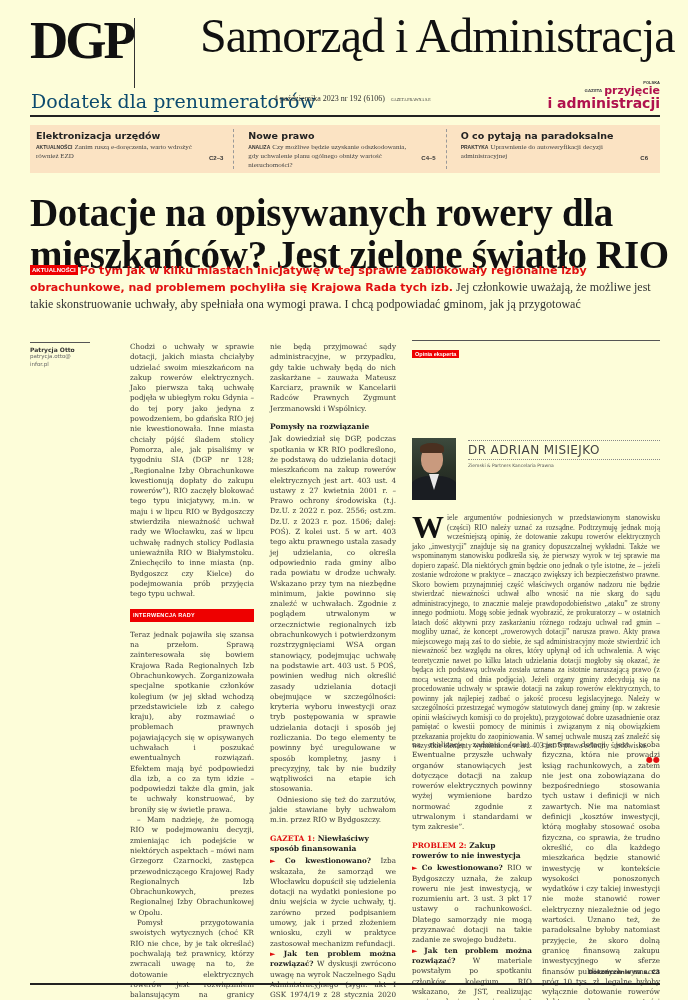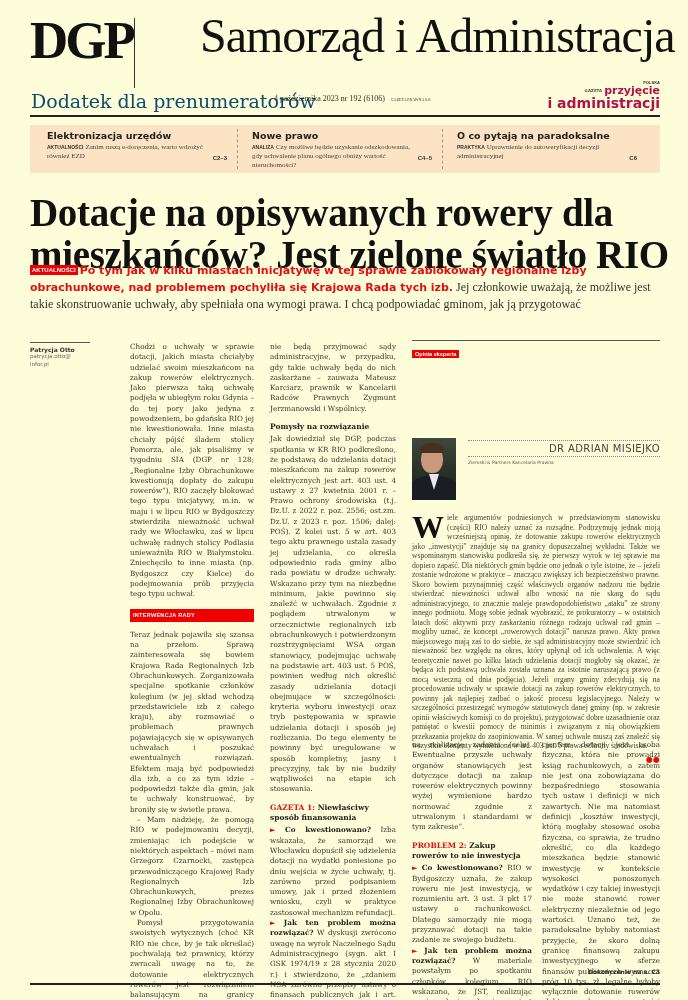--- a/index.html
+++ b/index.html
@@ -13,21 +13,21 @@
   .mh-sub { position:absolute; left:1px; top:78px; font-family:"DejaVu Serif", serif; font-size:19px; color:#0c4a6e; }
   .mh-date { position:absolute; left:244px; top:82px; font-family:"Liberation Serif", serif; font-size:8px; color:#333; }
   .mh-date .small { font-size:4px; letter-spacing:0; margin-left:4px; }
   .brand { position:absolute; right:0; top:68px; text-align:right; }
   .brand .polska { font-family:"Liberation Sans", sans-serif; font-size:4px; font-weight:bold; color:#333; }
   .brand .l1 { font-family:"DejaVu Sans", sans-serif; font-weight:bold; font-size:11px; color:#b0124e; line-height:1; }
   .brand .l1 .gz { font-size:4px; color:#555; margin-right:2px; vertical-align:middle; }
   .brand .l2 { font-family:"DejaVu Sans", sans-serif; font-weight:bold; font-size:14px; color:#b0124e; line-height:1.05; }
   .rule-top { position:absolute; left:30px; top:115px; width:630px; height:2px; background:#222; }
 
-  .teasers { position:absolute; left:30px; top:125px; width:630px; height:48px; background:#fbe3c3; display:flex; padding:4px 13px; }
+  .teasers { position:absolute; left:30px; top:125px; width:630px; height:48px; background:#fbe3c3; display:flex; padding:4px 2px; }
   .teaser { flex:1; padding:0 4px; position:relative; }
   .teaser + .teaser { border-left:1px dashed #999; padding-left:14px; }
   .teaser h3 { font-family:"DejaVu Sans", sans-serif; font-size:9.5px; font-weight:bold; color:#222; margin-bottom:2px; margin-top:1px; }
   .teaser p { font-family:"Liberation Serif", serif; font-size:7px; line-height:1.3; color:#444; padding-right:24px; }
   .teaser .tag { font-family:"Liberation Sans", sans-serif; font-size:5px; font-weight:bold; text-transform:uppercase; color:#333; margin-right:2px; }
   .teaser .pg { position:absolute; right:10px; bottom:8px; font-family:"Liberation Sans", sans-serif; font-weight:bold; font-size:6px; color:#333; }
 
   .headline { position:absolute; left:30px; top:192px; width:640px; font-family:"Liberation Serif", serif; font-size:39px; line-height:1.08; color:#111; letter-spacing:-0.3px; }
   .lead { position:absolute; left:30px; top:262px; width:640px; font-family:"Liberation Serif", serif; font-size:12px; line-height:1.35; color:#333; }
   .lead .badge { display:inline-block; background:#e00; color:#fff; font-family:"Liberation Sans", sans-serif; font-size:6px; font-weight:bold; padding:1px 2px; vertical-align:2px; margin-right:2px; text-transform:uppercase; }
@@ -49,21 +49,21 @@
   .opinion { position:absolute; left:412px; top:340px; width:248px; border-top:1px solid #555; }
   .op-tag { display:inline-block; background:#e00; color:#fff; font-family:"Liberation Sans", sans-serif; font-weight:bold; font-size:5.5px; padding:1px 3px; margin-top:3px; }
   .op-title { font-family:"DejaVu Serif", serif; font-size:15.5px; line-height:1.15; color:#222; margin-top:8px; }
   .op-author { position:absolute; left:0; top:97px; width:248px; height:62px; }
   .photo { position:absolute; left:0; top:0; width:44px; height:62px; background:linear-gradient(180deg,#3d4a3d 0%,#2a3328 50%,#1e1e1e 100%); overflow:hidden; }
   .photo .face { position:absolute; left:9px; top:8px; width:22px; height:27px; border-radius:48% 48% 45% 45%; background:#c99a7e; }
   .photo .hair { position:absolute; left:8px; top:5px; width:24px; height:10px; border-radius:50% 50% 20% 20%; background:#4a3020; }
   .photo .suit { position:absolute; left:-2px; top:38px; width:48px; height:30px; border-radius:40% 40% 0 0; background:#1a1d22; }
   .photo .shirt { position:absolute; left:17px; top:36px; width:10px; height:16px; background:#e8e8e8; clip-path:polygon(0 0,100% 0,50% 100%); }
   .op-name-box { position:absolute; left:56px; top:2px; width:192px; }
-  .op-name { font-family:"DejaVu Sans", sans-serif; font-size:10px; color:#444; letter-spacing:0.4px; border-top:1px dotted #888; border-bottom:1px dotted #888; padding:2px 0;text-align:right; }
+  .op-name { font-family:"DejaVu Sans", sans-serif; font-size:12px; color:#444; letter-spacing:0.4px; border-top:1px dotted #888; border-bottom:1px dotted #888; padding:2px 0; }
   .op-firm { font-family:"DejaVu Sans", sans-serif; font-size:4.5px; color:#555; margin-top:3px; }
   .op-body { position:absolute; left:0; top:172px; width:248px; font-family:"Liberation Serif", serif; font-size:7.6px; line-height:9.5px; color:#444; text-align:justify; }
   .dropcap { float:left; font-family:"Liberation Serif", serif; font-size:32px; line-height:26px; font-weight:bold; color:#111; margin:1px 3px 0 0; }
   .op-end { text-align:right; color:#e01010; font-size:8px; font-family:"DejaVu Sans", sans-serif; font-weight:bold; margin-top:4px; }
 
   .rule-bottom { position:absolute; left:30px; top:983px; width:630px; height:2px; background:#222; }
   .continued { position:absolute; right:28px; top:968px; font-family:"DejaVu Sans", sans-serif; font-weight:bold; font-size:6px; color:#333; }
 </style>
 </head>
 <body>
@@ -121,20 +121,21 @@
   <div class="section-bar">Interwencja rady</div>
   <p>Teraz jednak pojawiła się szansa na przełom. Sprawą zainteresowała się bowiem Krajowa Rada Regionalnych Izb Obrachunkowych. Zorganizowała specjalne spotkanie członków kolegium (w jej skład wchodzą przedstawiciele izb z całego kraju), aby rozmawiać o problemach prawnych pojawiających się w opisywanych uchwałach i poszukać ewentualnych rozwiązań. Efektem mają być podpowiedzi dla izb, a co za tym idzie – podpowiedzi także dla gmin, jak te uchwały konstruować, by broniły się w świetle prawa.</p>
   <p class="ind">– Mam nadzieję, że pomogą RIO w podejmowaniu decyzji, zmieniając ich podejście w niektórych aspektach – mówi nam Grzegorz Czarnocki, zastępca przewodniczącego Krajowej Rady Regionalnych Izb Obrachunkowych, prezes Regionalnej Izby Obrachunkowej w Opolu.</p>
   <p class="ind">Pomysł przygotowania swoistych wytycznych (choć KR RIO nie chce, by je tak określać) pochwalają też prawnicy, którzy zwracali uwagę na to, że dotowanie elektrycznych rowerów jest rozwiązaniem balansującym na granicy dopuszczalności i ocena uchwał zależy od przyjętego sposobu interpretacji przepisów. – Wytyczne będą bardzo przydatne również dla gmin i pozwolą ponownie uruchomić programy dotowania zakupu rowerów elektrycznych, jednakże w tym zakresie muszą ziścić się jeszcze dwa warunki. Pierwszy, że regionalne izby obrachunkowe rzeczywiście będą się stosować do samodzielnie przez siebie ukształtowanych wytycznych, bo trzeba pamiętać, że tego rodzaju dokument wszak nie jest dla nich wiążący. I drugi, że odmiennych interpretacji</p>
 </div>
 
 <div class="col" style="left:270px; top:342px; width:126px;">
   <p>nie będą przyjmować sądy administracyjne, w przypadku, gdy takie uchwały będą do nich zaskarżane – zauważa Mateusz Karciarz, prawnik w Kancelarii Radców Prawnych Zygmunt Jerzmanowski i Wspólnicy.</p>
   <h4>Pomysły na rozwiązanie</h4>
   <p>Jak dowiedział się DGP, podczas spotkania w KR RIO podkreślono, że podstawą do udzielania dotacji mieszkańcom na zakup rowerów elektrycznych jest art. 403 ust. 4 ustawy z 27 kwietnia 2001 r. – Prawo ochrony środowiska (t.j. Dz.U. z 2022 r. poz. 2556; ost.zm. Dz.U. z 2023 r. poz. 1506; dalej: POŚ). Z kolei ust. 5 w art. 403 tego aktu prawnego ustala zasady jej udzielania, co określa odpowiednio rada gminy albo rada powiatu w drodze uchwały. Wskazano przy tym na niezbędne minimum, jakie powinno się znaleźć w uchwałach. Zgodnie z poglądem utrwalonym w orzecznictwie regionalnych izb obrachunkowych i potwierdzonym rozstrzygnięciami WSA organ stanowiący, podejmując uchwałę na podstawie art. 403 ust. 5 POŚ, powinien według nich określić zasady udzielania dotacji obejmujące w szczególności: kryteria wyboru inwestycji oraz tryb postępowania w sprawie udzielania dotacji i sposób jej rozliczania. Do tego elementy te powinny być uregulowane w sposób kompletny, jasny i precyzyjny, tak by nie budziły wątpliwości na etapie ich stosowania.</p>
+  <p class="ind">Odniesiono się też do zarzutów, jakie stawiane były uchwałom m.in. przez RIO w Bydgoszczy.</p>
   <h4><span class="red">GAZETA 1:</span><span> Niewłaściwy sposób finansowania</span></h4>
   <p><span class="arrow">►</span> <b>Co kwestionowano?</b><span> Izba wskazała, że samorząd we Włocławku dopuścił się udzielenia dotacji na wydatki poniesione po dniu wejścia w życie uchwały, tj. zarówno przed podpisaniem umowy, jak i przed złożeniem wniosku, czyli w praktyce zastosował mechanizm refundacji.</span></p>
   <p><span class="arrow">►</span> <b>Jak ten problem można rozwiązać?</b><span> W dyskusji zwrócono uwagę na wyrok Naczelnego Sądu Administracyjnego (sygn. akt I GSK 1974/19 z 28 stycznia 2020 r.) i stwierdzono, że „zdaniem NSA zarówno przepisy ustawy o finansach publicznych jak i art. 403 POŚ nie stwarzają żadnych podstaw prawnych do przyjęcia takiego rozwiązania. Uznać należy zatem, że ustawodawca nie dopuszcza możliwości finansowania lub dofinansowania kosztów zadań publicznych, które już zostały poniesione, gdyż wydatek ten miałby charakter refundacji poniesionych kosztów, nie zaś dotacji</span></p>
 </div>
 
 <div class="opinion">
   <span class="op-tag">Opinia eksperta</span>
   <div class="op-author">
     <div class="photo">
       <div class="suit"></div>

